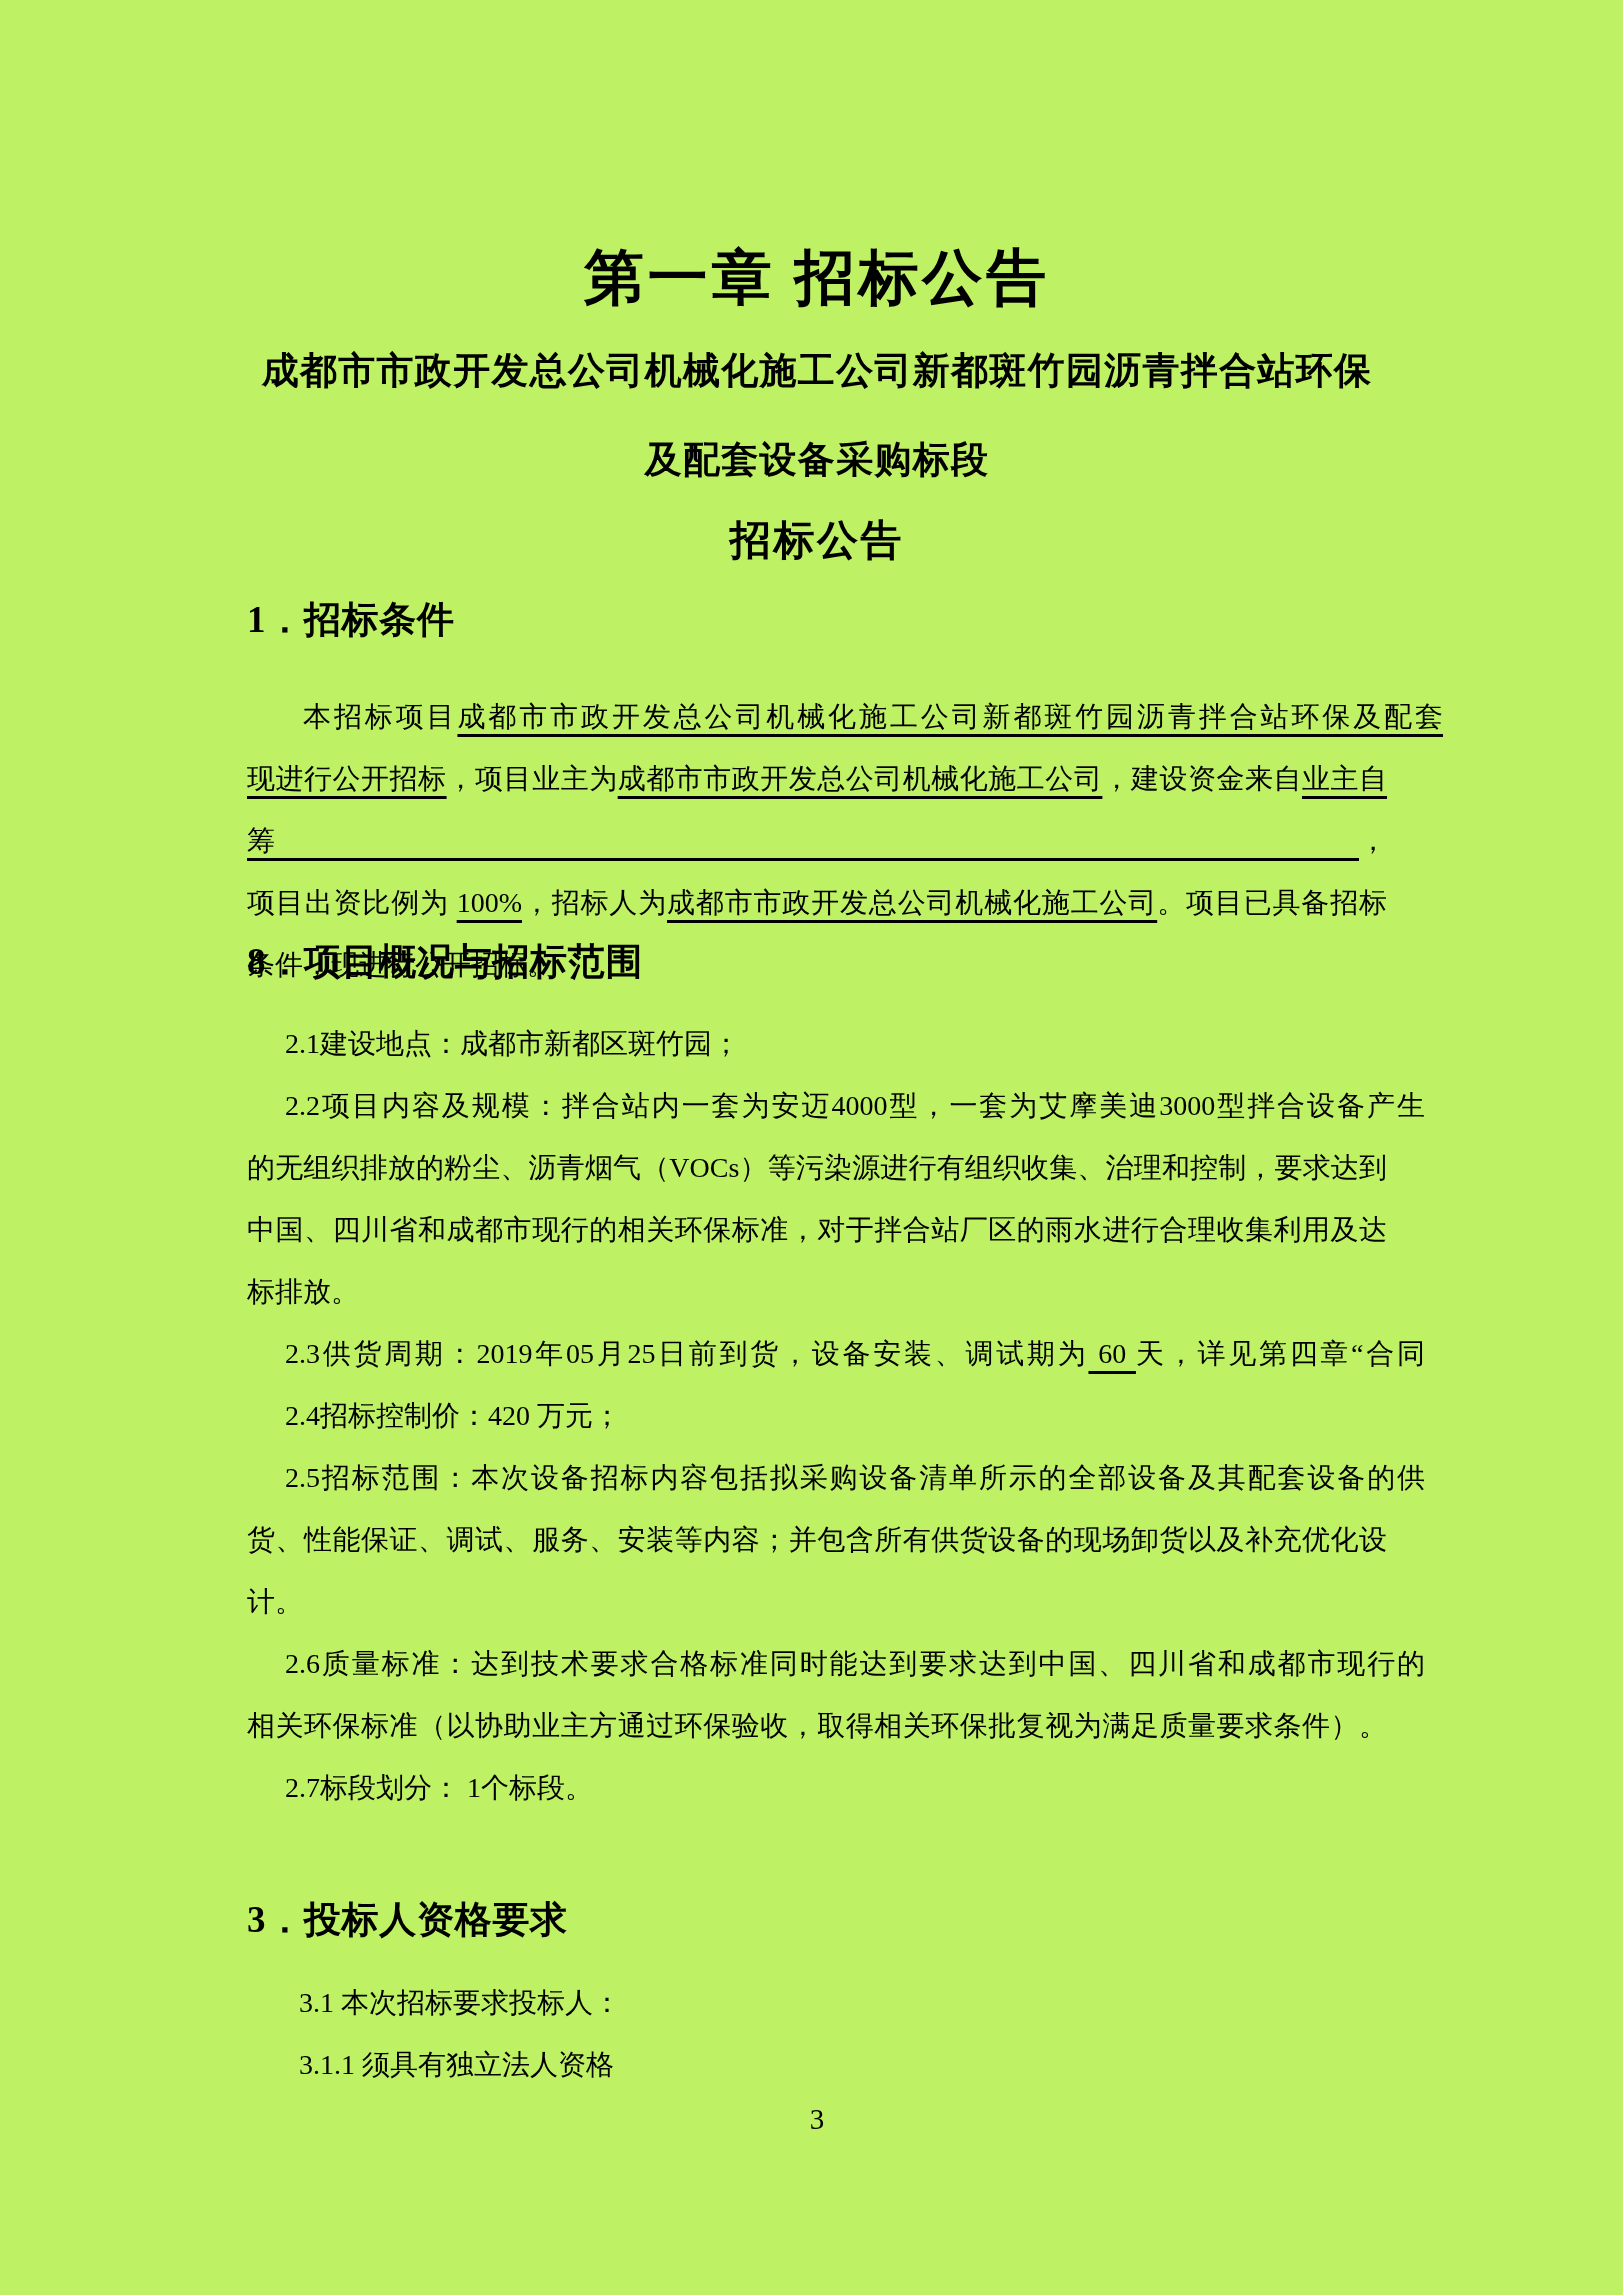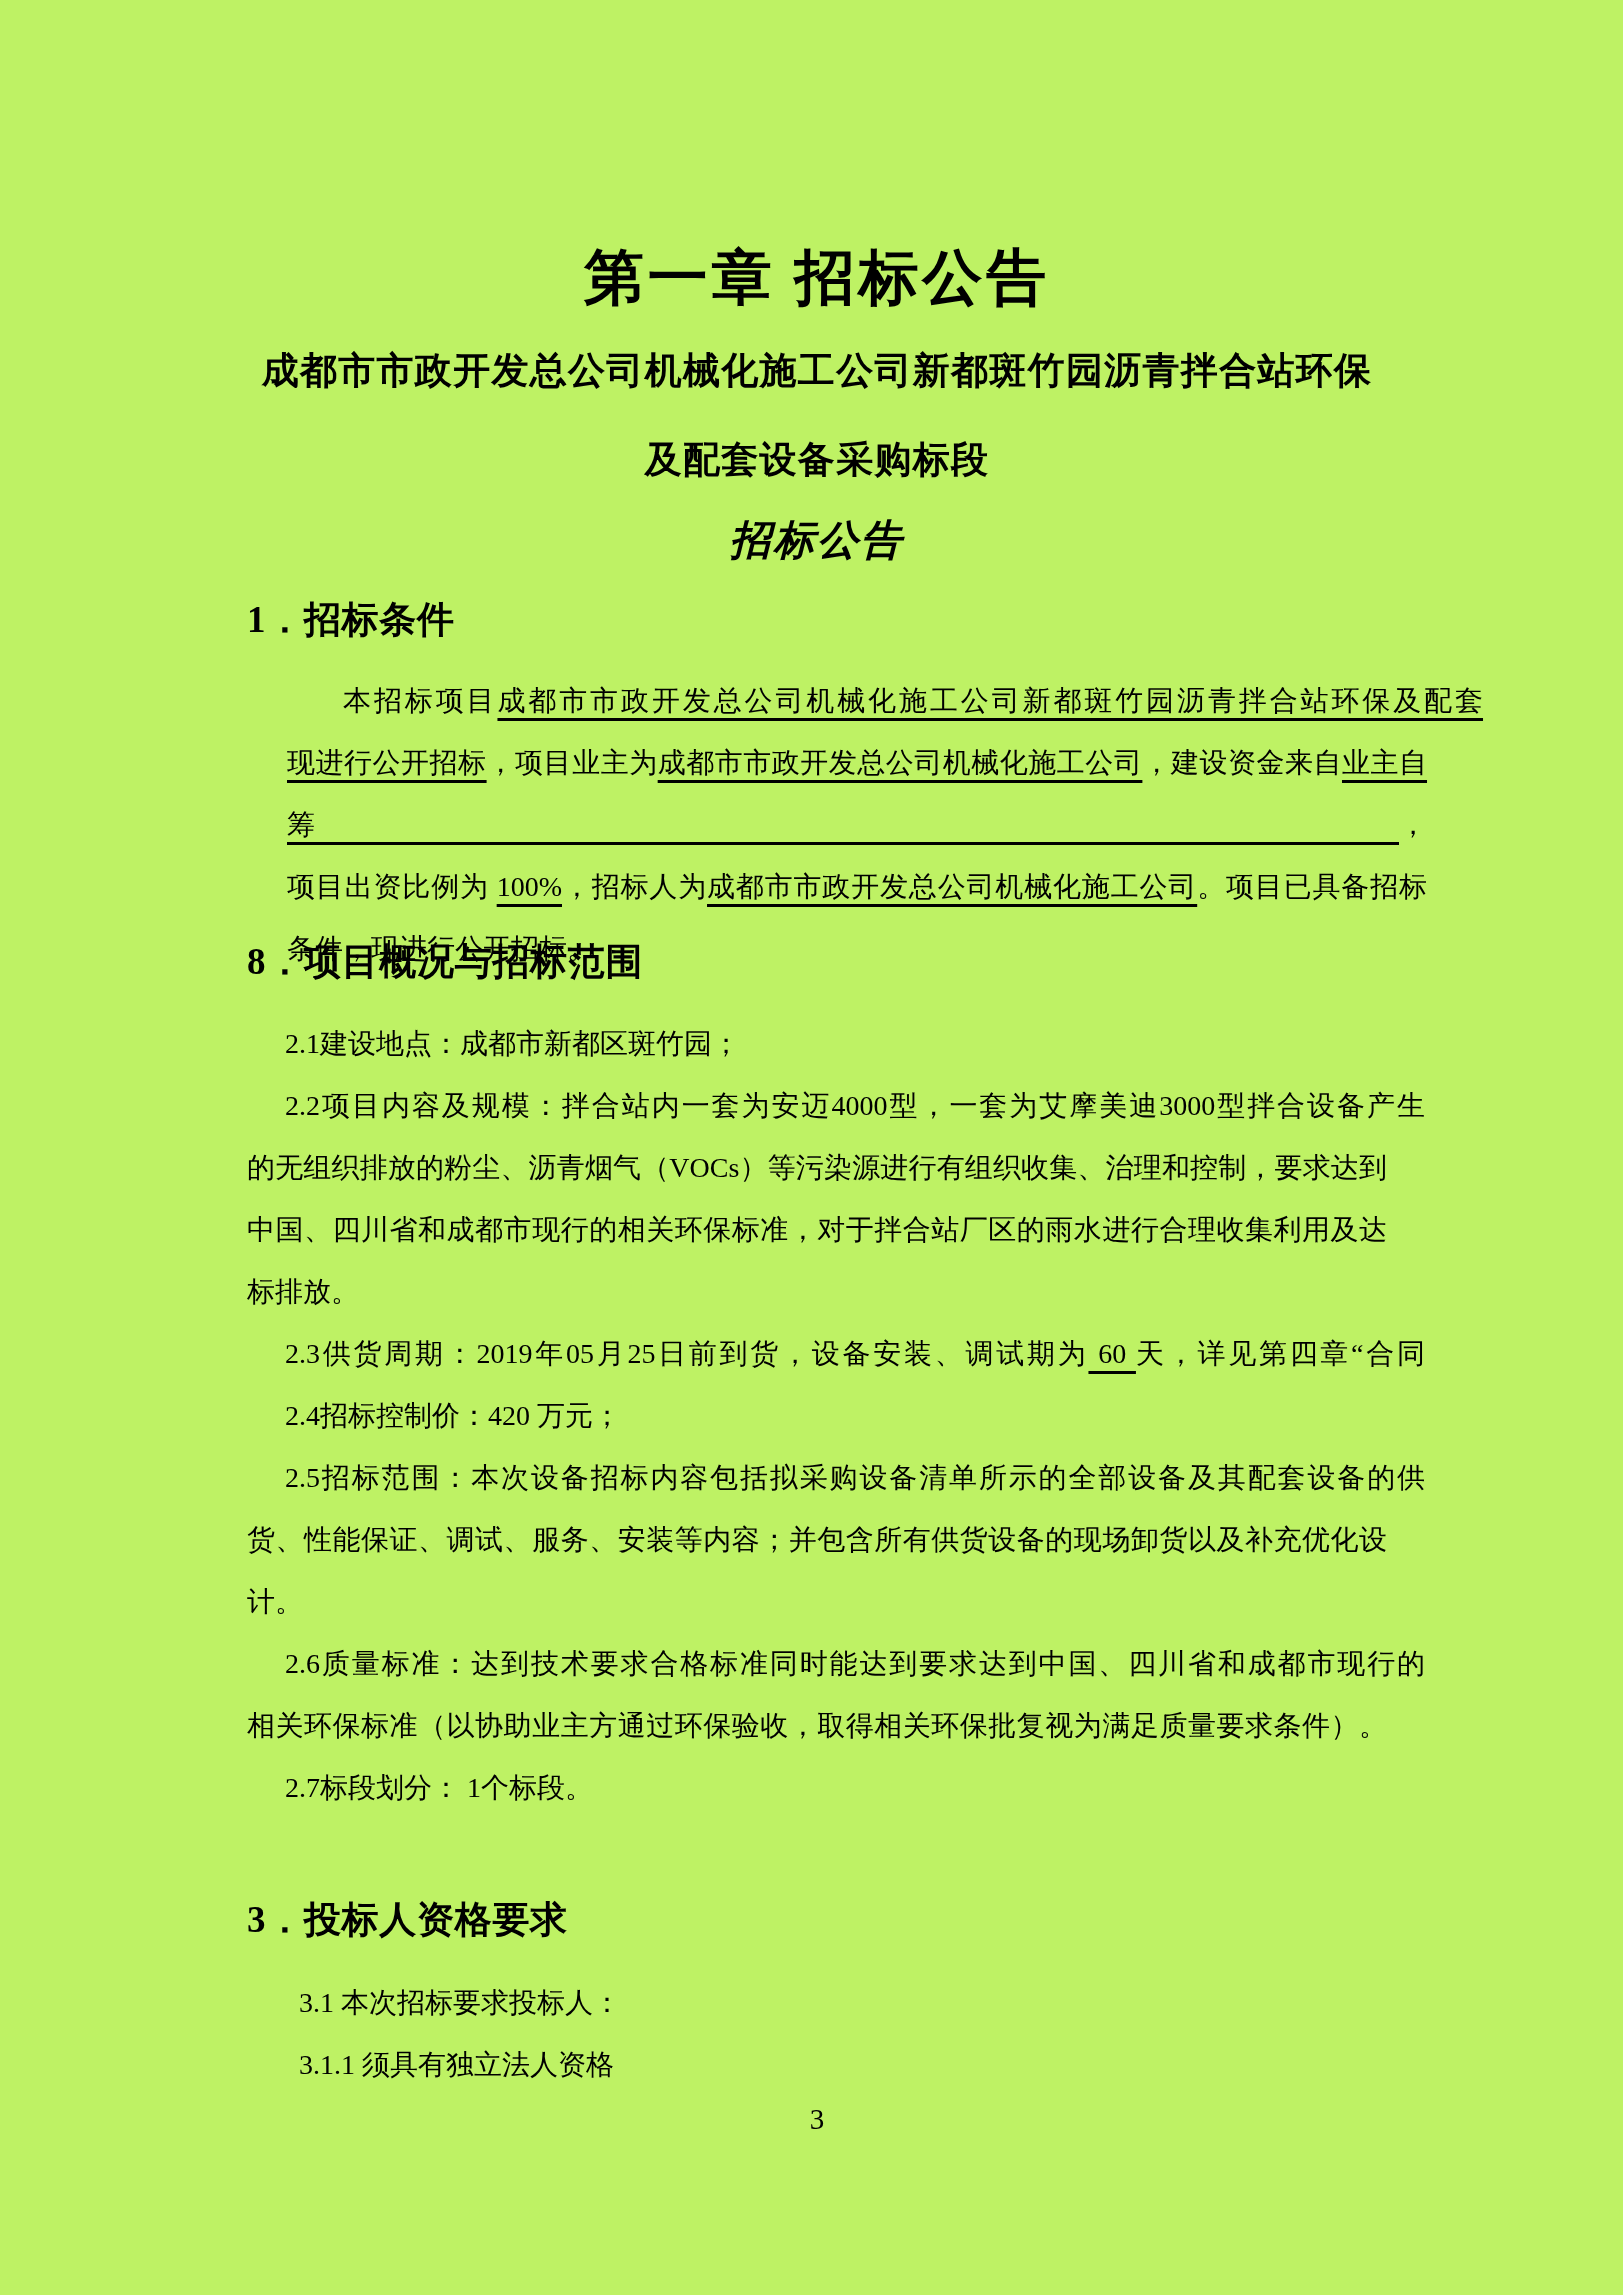--- a/index.html
+++ b/index.html
@@ -16,30 +16,30 @@
     text-align:center;letter-spacing:3.9px;line-height:75px;
   }
   .proj-title{
     font-size:37px;font-weight:bold;text-align:center;
     letter-spacing:1.3px;line-height:52px;
   }
   .proj-title-1{top:345px;}
   .proj-title-2{top:434px;}
   .announce-title{
     top:515px;font-size:41px;font-weight:bold;
-    text-align:center;letter-spacing:2.6px;line-height:51px;font-style:italic;
+    text-align:center;letter-spacing:2.6px;line-height:51px;
   }
   .heading{
     font-size:37px;font-weight:bold;line-height:49px;letter-spacing:0.7px;
   }
   .heading-1{top:595px;}
   .heading-2{top:937px;}
   .heading-3{top:1895px;}
   .textblock{font-size:28px;line-height:62px;}
-  .block-1{top:670px;margin-left:40px;}
+  .block-1{top:686px;}
   .block-2{top:1013px;}
   .block-3{top:1972px;}
   .line{width:100%;}
   .fill{text-align:justify;text-align-last:justify;}
   .u{
     text-decoration:underline;
     text-decoration-thickness:2.6px;
     text-underline-offset:7.9px;
   }
   .pagenum{

